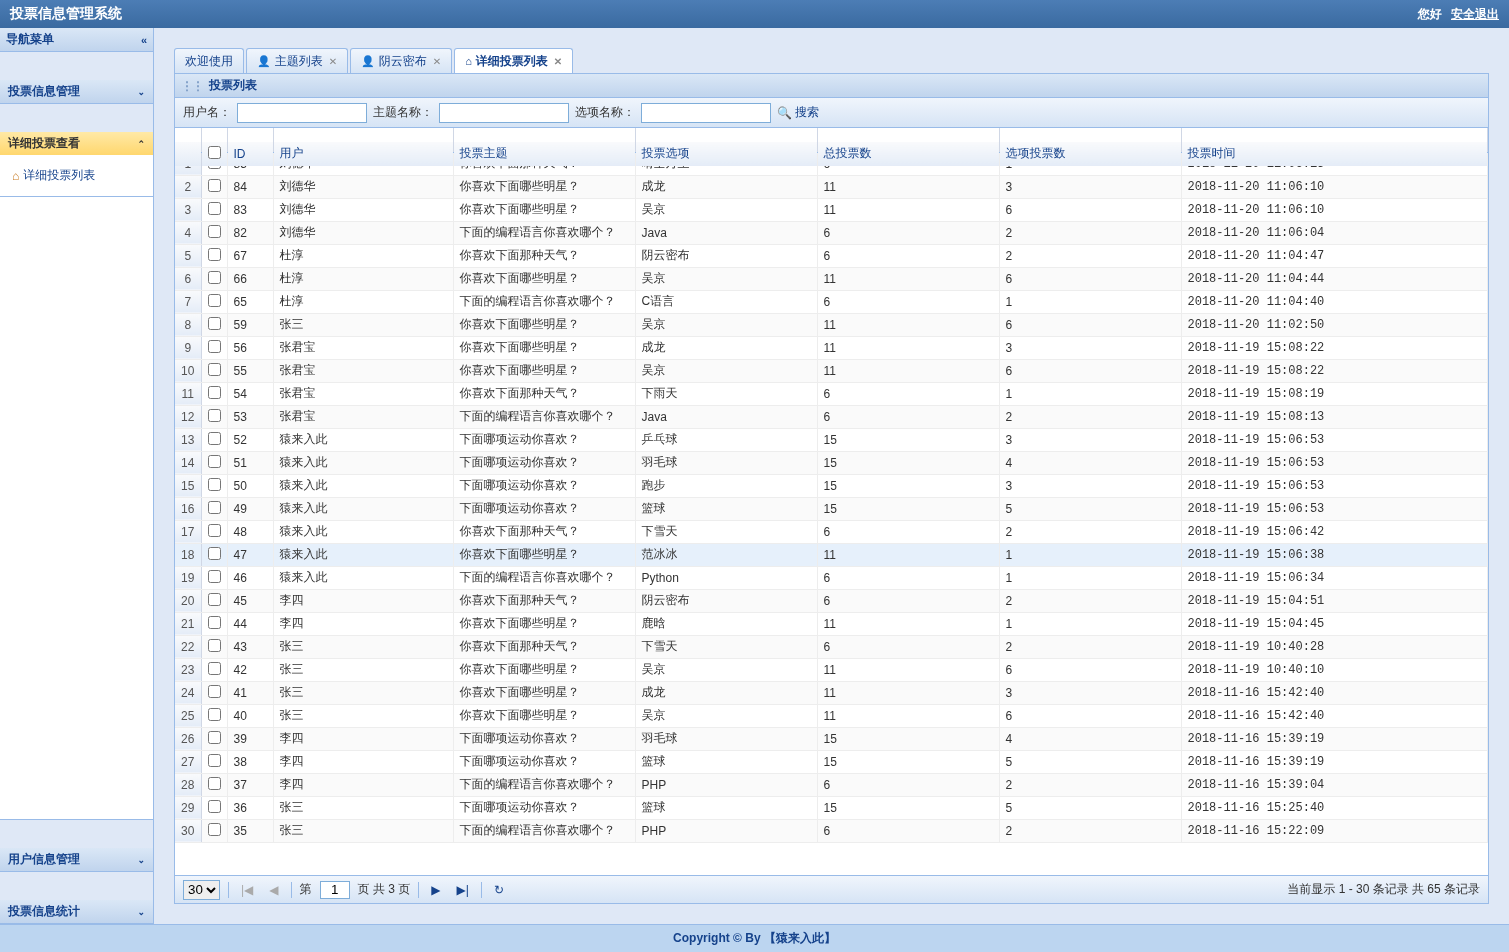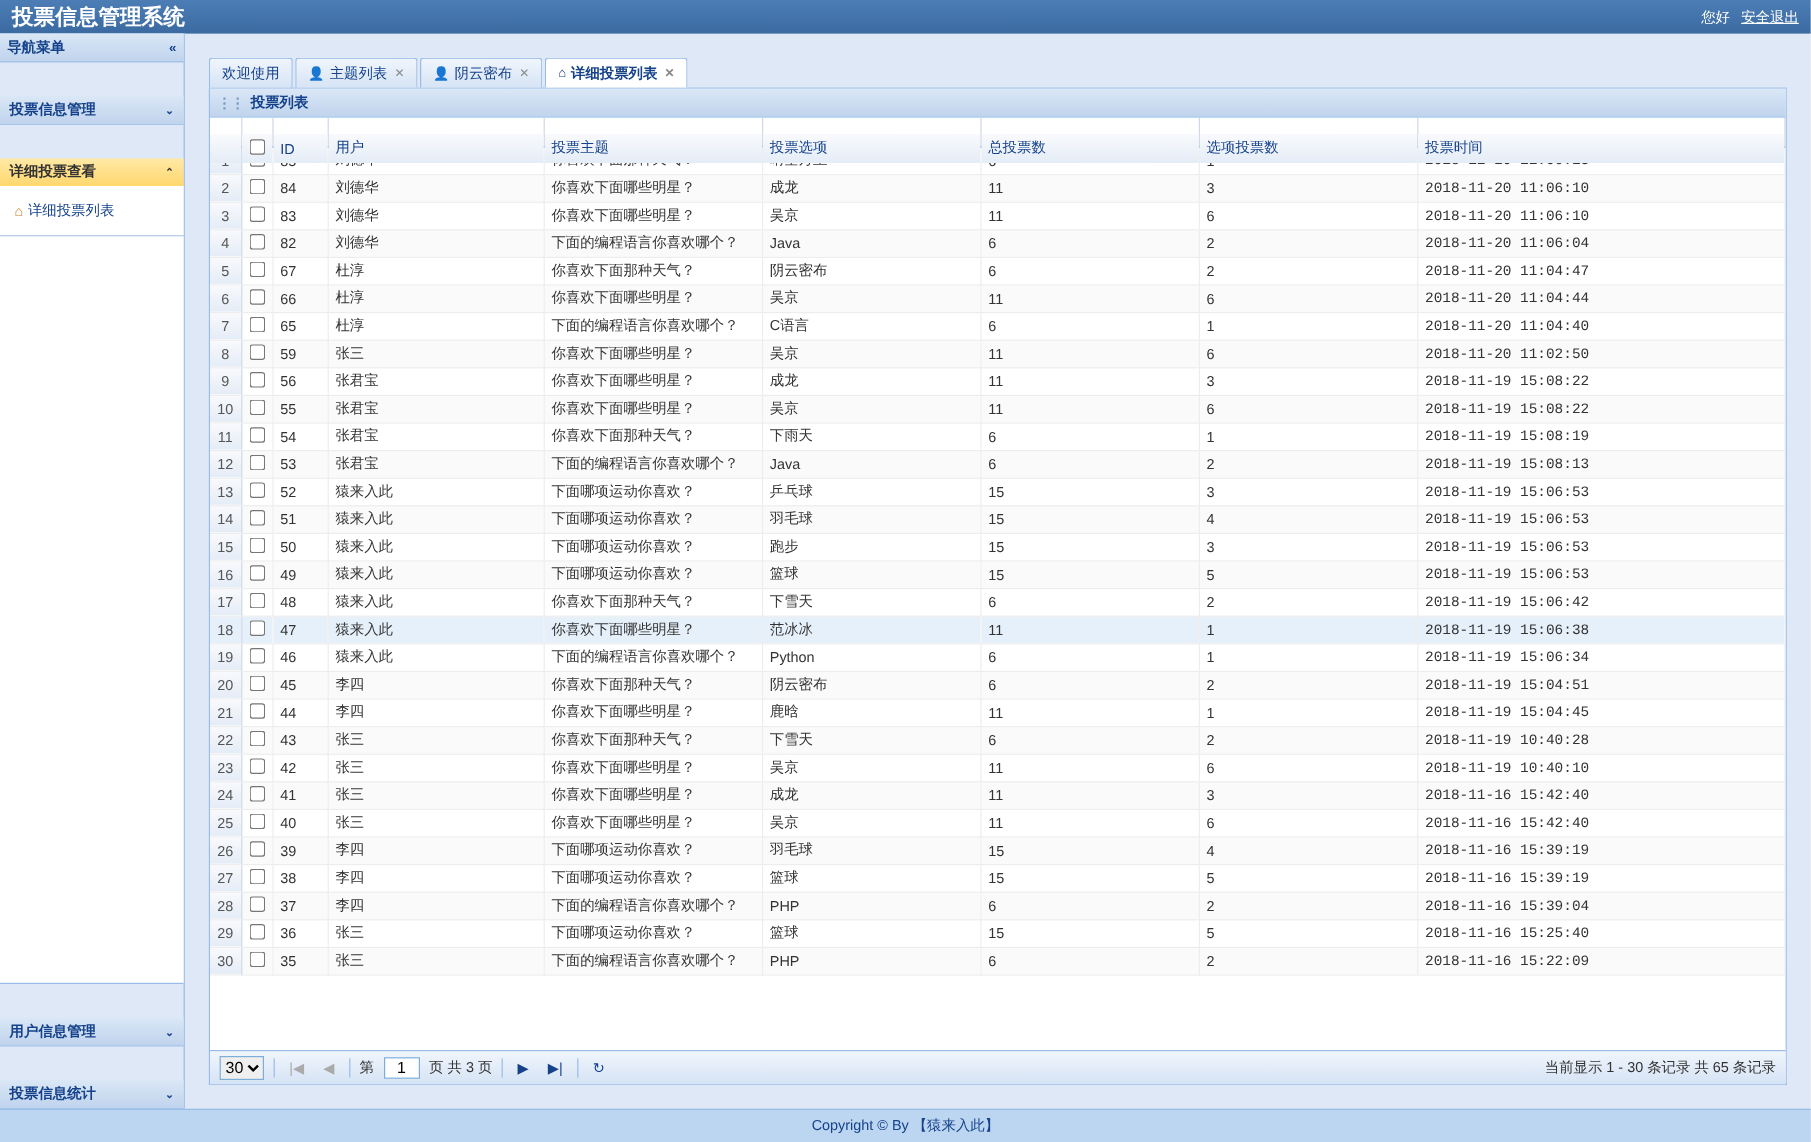--- a/index.html
+++ b/index.html
@@ -1,19 +1,19 @@
 <!DOCTYPE html>
 <html><head>
 <meta charset="utf-8">
 <style>
 * { margin: 0; padding: 0; box-sizing: border-box; }
 body { font-family: Arial, sans-serif; font-size: 12px; color: #333; background: #dfe8f6; width: 1509px; height: 952px; overflow: hidden; }
 .header { background: linear-gradient(#4c7db5, #3a6aa0); height: 28px; display: flex; justify-content: space-between; align-items: center; padding: 0 10px; color: #fff; font-weight: bold; }
-.header .title { font-size: 18px; }
-.header .right { font-weight: normal; }
+.header .title { font-size: 14px; }
+.header .right { font-weight: bold; }
 .header .right a { color: #fff; text-decoration: underline; margin-left: 6px; }
 .container { display: flex; height: 896px; }
 .sidebar { width: 154px; background: #dfe8f6; border-right: 1px solid #99bbe8; display: flex; flex-direction: column; }
 .sidebar-header { background: linear-gradient(#dae7f6, #c0d4ed); height: 24px; display: flex; justify-content: space-between; align-items: center; padding: 0 6px; font-weight: bold; border-bottom: 1px solid #99bbe8; color: #15428b; }
 .collapse-icon { color: #15428b; font-size: 11px; cursor: pointer; }
 .accordion-item { border-bottom: 1px solid #99bbe8; margin-top: 28px; }
 .accordion-header { background: linear-gradient(#dae7f6, #c0d4ed); height: 23px; display: flex; justify-content: space-between; align-items: center; padding: 0 8px; cursor: pointer; color: #15428b; font-weight: bold; }
 .accordion-header.active { background: linear-gradient(#ffe9a6, #ffd76e); color: #333; }
 .accordion-body { background: #fff; padding: 8px; }
 .tree-item { display: flex; align-items: center; padding: 4px; cursor: pointer; color: #15428b; }
@@ -50,21 +50,21 @@
 .col-opt-votes { width: 182px; }
 .col-time { width: auto; }
 .timecol { font-family: 'Courier New', monospace; }
 .pager { background: linear-gradient(#f0f5fc, #d6e4f5); height: 28px; display: flex; align-items: center; padding: 0 8px; border-top: 1px solid #99bbe8; justify-content: space-between; }
 .pager-left { display: flex; align-items: center; gap: 8px; }
 .pager select { border: 1px solid #7eadd9; height: 20px; }
 .pager input { width: 30px; border: 1px solid #7eadd9; height: 18px; text-align: center; }
 .pager-btn { color: #15428b; cursor: pointer; padding: 0 4px; }
 .pager-btn.disabled { color: #aaa; cursor: default; }
 .sep { width: 1px; height: 16px; background: #99bbe8; }
-.footer { height: 28px; background: #bcd5f0; display: flex; align-items: center; justify-content: center; font-weight: normal; color: #15428b; border-top: 1px solid #99bbe8; }
+.footer { height: 28px; background: #bcd5f0; display: flex; align-items: center; justify-content: center; font-weight: bold; color: #15428b; border-top: 1px solid #99bbe8; }
 .chevron { font-size: 9px; }
 input[type=checkbox]{ width:13px; height:13px; }
 </style>
 </head>
 <body>
 
 <div class="header">
   <span class="title">投票信息管理系统</span>
   <span class="right">
     <span>您好</span>
@@ -130,20 +130,32 @@
           <span class="tab-icon">⌂</span>
           <span>详细投票列表</span>
           <span class="tab-close">✕</span>
         </div>
       </div>
     <div class="panel">
       <div class="panel-header">
         <span class="grip">⋮⋮</span>
         <span>投票列表</span>
       </div>
+      <div class="search-bar">
+        <span>用户名：</span>
+        <input type="text" style="">
+        <span>主题名称：</span>
+        <input type="text" style="">
+        <span>选项名称：</span>
+        <input type="text" style="">
+        <span class="srch-btn">
+          <span class="srch-icon">🔍</span>
+          <span>搜索</span>
+        </span>
+      </div>
       <div class="grid">
         <table>
           <thead>
               <tr id="thead-row">
                 <th class="col-num"></th>
                 <th class="col-chk"><input type="checkbox" style=""></th>
                 <th class="col-id">ID</th>
                 <th class="col-user">用户</th>
                 <th class="col-topic">投票主题</th>
                 <th class="col-option">投票选项</th>

